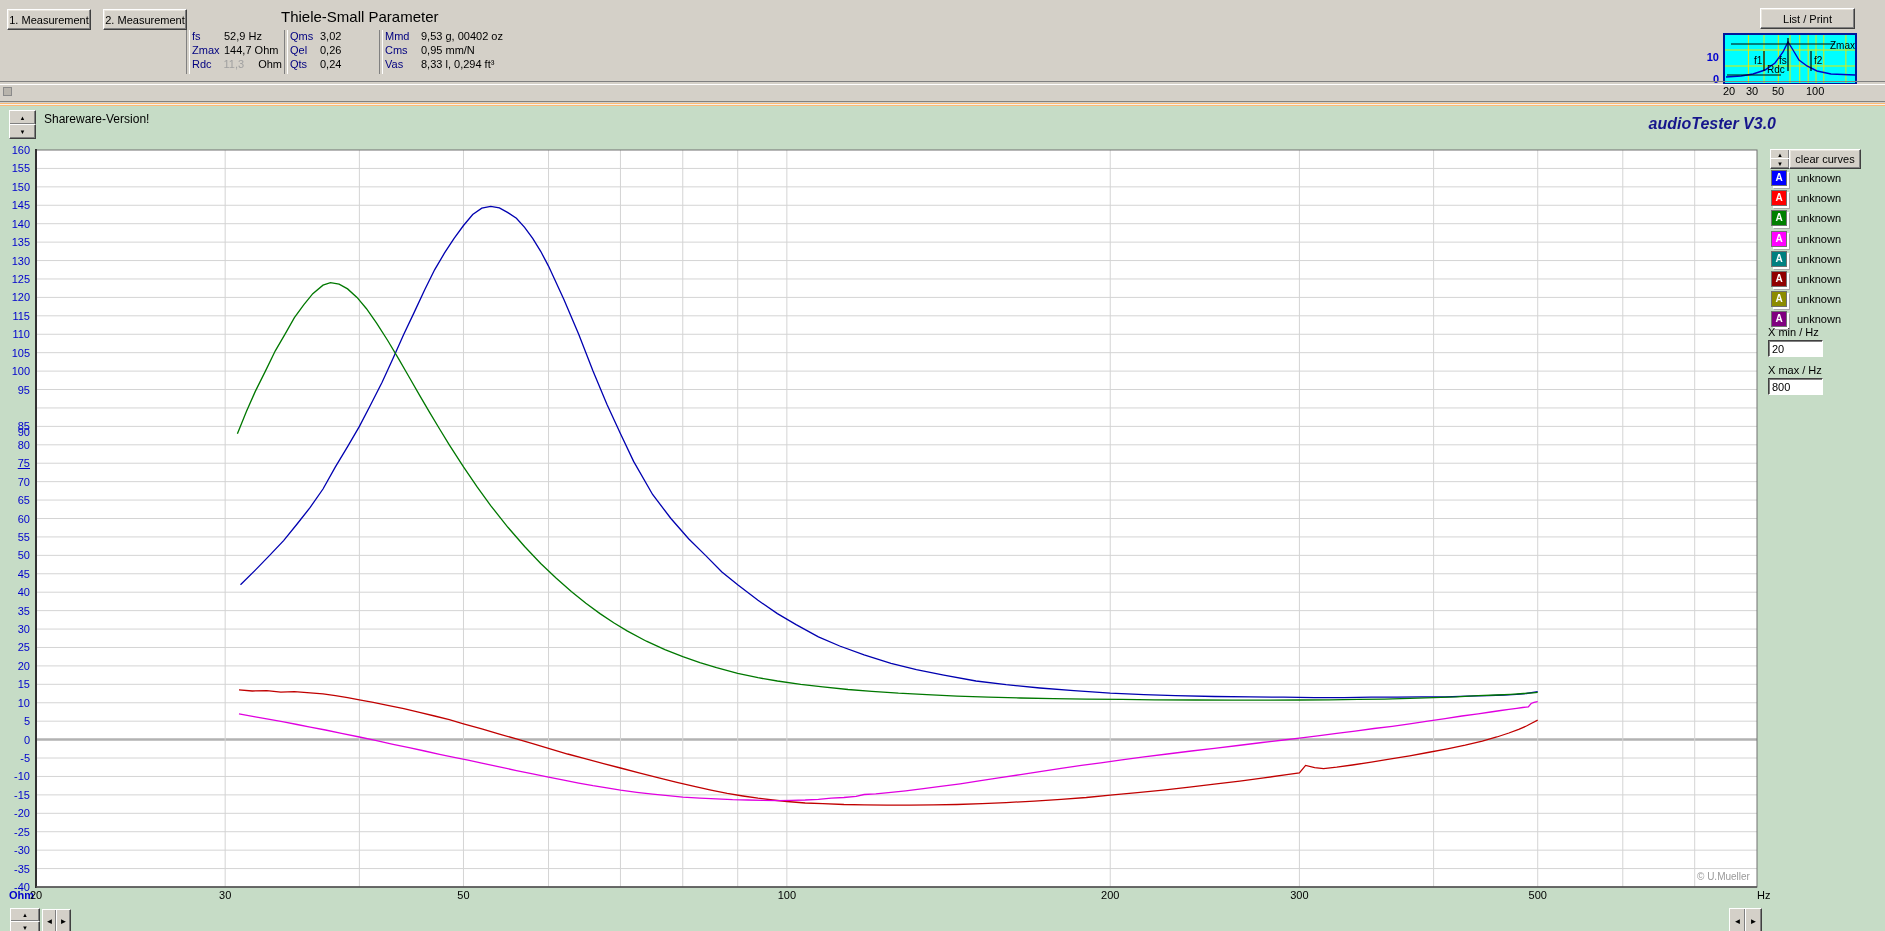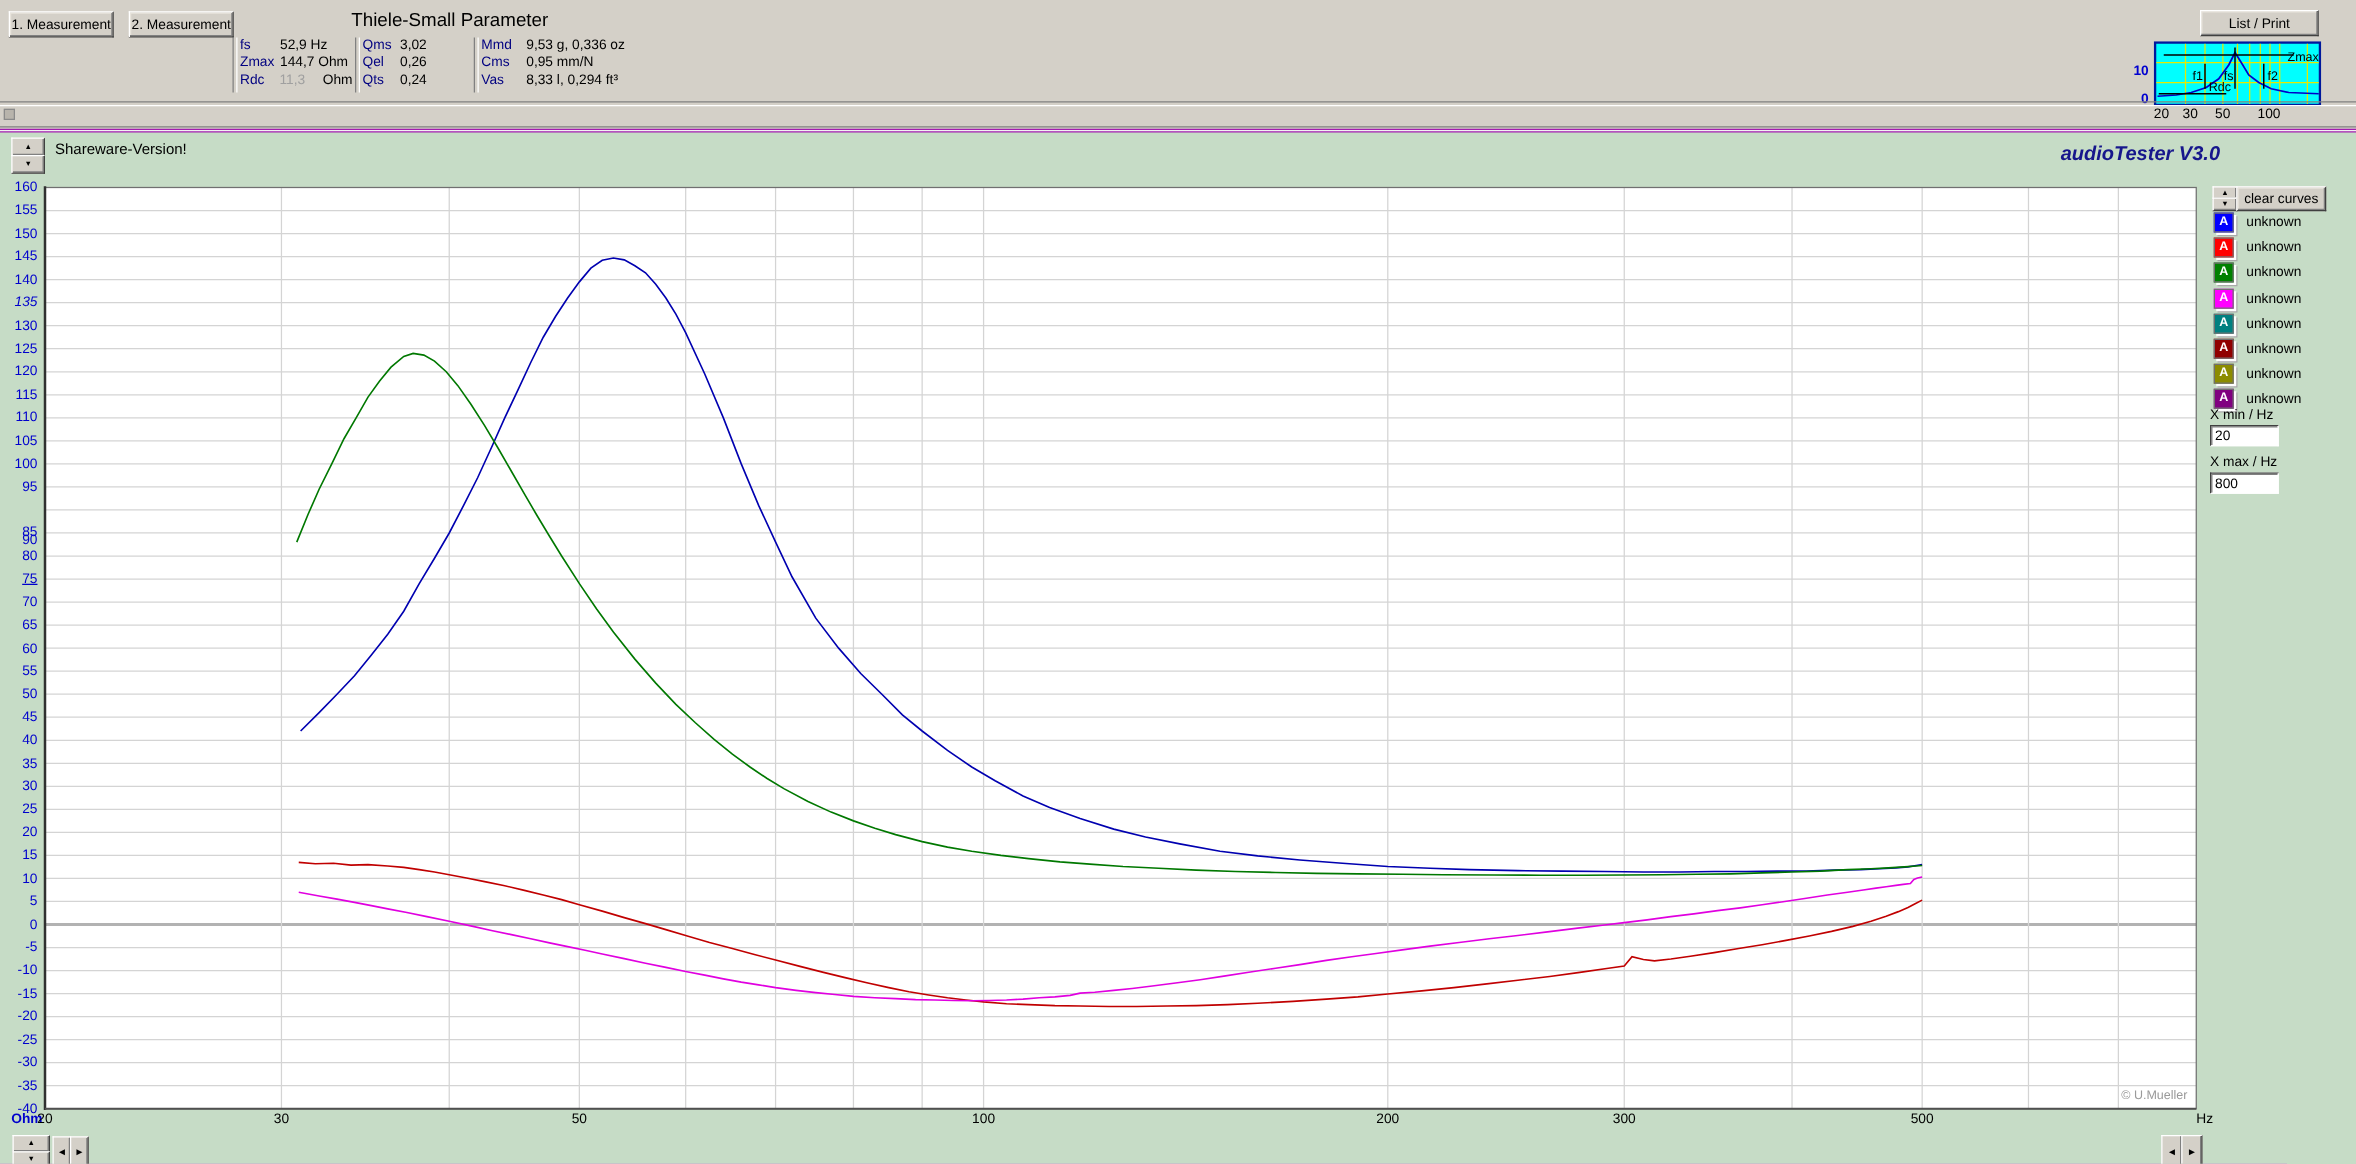--- a/index.html
+++ b/index.html
@@ -1,18 +1,18 @@
 <!DOCTYPE html>
 <html><head>
 <meta charset="utf-8">
 <style>
   html,body{margin:0;padding:0;}
   body{width:1885px;height:931px;overflow:hidden;font-family:"Liberation Sans",sans-serif;
        -webkit-font-smoothing:none;}
-  .screen{position:relative;width:1885px;height:931px;background:#a21caf;}
+  .screen{position:relative;width:1885px;height:931px;background:#fdba74;}
 
   
   .header{position:absolute;left:0;top:0;width:1885px;height:103px;background:#d4d0c8;}
   .groove{position:absolute;left:0;top:81px;width:1885px;height:2px;
           border-top:1px solid #808080;border-bottom:1px solid #ffffff;}
   .grip{position:absolute;left:3px;top:87px;width:7px;height:7px;background:#b8b4ac;
         border:1px solid #8a8a8a;}
   .header-bottom{position:absolute;left:0;top:101px;width:1885px;height:2px;
           border-top:1px solid #808080;border-bottom:1px solid #f2f2f2;}
 
@@ -122,21 +122,21 @@
         </div>
         <div class="prow">
           <span class="plabel">Qts</span>
           <span class="pval">0,24</span>
         </div>
       </div>
     <div class="vsep vsep3"></div>
     <div class="pcol pcol4">
         <div class="prow">
           <span class="plabel">Mmd</span>
-          <span class="pval">9,53 g, 0,336 oz</span>
+          <span class="pval">9,53 g, 00402 oz</span>
         </div>
         <div class="prow">
           <span class="plabel">Cms</span>
           <span class="pval">0,95 mm/N</span>
         </div>
         <div class="prow">
           <span class="plabel">Vas</span>
           <span class="pval">8,33 l, 0,294 ft³</span>
         </div>
       </div>
@@ -256,21 +256,21 @@
         <polyline points="239.0,583.9 252.3,585.0 266.8,584.6 280.8,586.1 294.4,585.7 310.2,586.8 323.0,587.9 335.4,589.7 347.6,591.6 359.4,593.8 373.2,596.4 387.7,599.3 403.8,602.6 419.5,606.3 434.6,610.0 449.3,613.7 463.5,617.8 481.8,622.9 499.4,628.1 516.4,632.9 532.7,637.7 548.5,642.4 567.6,648.0 585.9,652.8 603.5,657.6 620.5,662.0 640.0,667.1 658.8,671.9 676.9,676.3 694.3,680.4 711.0,684.1 727.2,687.4 742.9,690.0 758.0,692.2 772.7,694.0 786.9,695.5 805.2,697.0 822.8,697.7 843.9,698.5 864.1,698.8 887.2,699.2 909.3,699.2 933.7,698.8 957.0,698.5 982.2,697.7 1006.1,696.6 1034.4,695.1 1061.1,693.3 1086.3,691.5 1110.2,689.2 1137.4,686.7 1163.1,684.1 1189.4,681.1 1214.3,678.2 1239.8,675.2 1263.9,671.9 1286.8,668.6 1299.4,666.8 1305.6,659.4 1314.7,661.6 1323.6,662.7 1336.7,661.2 1352.3,659.0 1371.3,656.1 1390.9,652.8 1409.7,649.8 1427.8,646.5 1447.4,642.8 1465.2,639.1 1482.3,635.1 1496.8,631.0 1508.9,627.0 1518.7,623.3 1526.4,620.0 1532.1,617.0 1537.7,614.1" fill="none" stroke="#c00000" stroke-width="1.3"></polyline>
         <polyline points="239.0,607.8 255.3,610.8 269.6,613.3 283.6,615.9 297.1,618.5 310.2,621.1 325.5,624.0 341.5,627.3 359.4,631.0 376.6,634.7 393.1,638.4 409.1,641.7 424.6,645.0 439.6,648.3 454.1,651.3 468.1,654.2 481.8,657.2 499.4,660.9 516.4,664.6 532.7,667.9 548.5,671.2 563.8,674.1 578.7,677.1 593.0,679.7 606.9,681.9 620.5,684.1 636.8,686.3 652.6,688.1 667.9,689.6 682.8,691.1 699.9,692.2 716.5,692.9 732.5,693.7 748.0,694.0 762.9,694.4 777.4,694.6 791.5,694.4 805.2,694.0 818.4,693.3 831.3,692.2 843.9,691.5 856.1,690.3 864.1,688.5 875.8,687.8 891.0,686.3 905.7,684.8 923.4,682.6 940.5,680.4 960.2,677.8 979.1,674.9 1000.3,671.6 1020.5,668.6 1039.9,665.7 1061.1,662.3 1081.4,659.4 1100.8,656.8 1121.8,653.9 1144.0,650.9 1167.3,648.0 1191.4,645.0 1214.3,642.4 1238.0,639.5 1262.2,636.5 1283.6,634.0 1299.4,632.1 1317.7,629.9 1336.7,627.3 1355.0,625.1 1374.0,622.5 1392.2,620.3 1409.7,617.8 1427.8,615.2 1445.1,612.6 1461.9,610.0 1478.1,607.8 1490.6,606.0 1500.8,604.5 1508.9,603.4 1516.7,602.3 1522.6,601.5 1528.3,600.8 1531.1,597.5 1534.0,596.4 1537.7,595.6" fill="none" stroke="#e000e0" stroke-width="1.3"></polyline>
       </svg>
 
     <div id="ylabels">
         <div class="ylab" style="left: 0px; top: 38px;">160</div>
         <div class="ylab" style="left: 0px; top: 56.425px;">155</div>
         <div class="ylab" style="left: 0px; top: 74.85px;">150</div>
         <div class="ylab" style="left: 0px; top: 93.275px;">145</div>
         <div class="ylab" style="left: 0px; top: 111.7px;">140</div>
-        <div class="ylab" style="left: 0px; top: 130.125px; font-style: italic;">135</div>
+        <div class="ylab" style="left: 0px; top: 130.125px;">135</div>
         <div class="ylab" style="left: 0px; top: 148.55px;">130</div>
         <div class="ylab" style="left: 0px; top: 166.975px;">125</div>
         <div class="ylab" style="left: 0px; top: 185.4px;">120</div>
         <div class="ylab" style="left: 0px; top: 203.825px;">115</div>
         <div class="ylab" style="left: 0px; top: 222.25px;">110</div>
         <div class="ylab" style="left: 0px; top: 240.675px;">105</div>
         <div class="ylab" style="left: 0px; top: 259.1px;">100</div>
         <div class="ylab" style="left: 0px; top: 277.525px;">95</div>
         <div class="ylab" style="left: 0px; top: 295.95px; margin-top: 24px;">90</div>
         <div class="ylab" style="left: 0px; top: 314.375px;">85</div>

